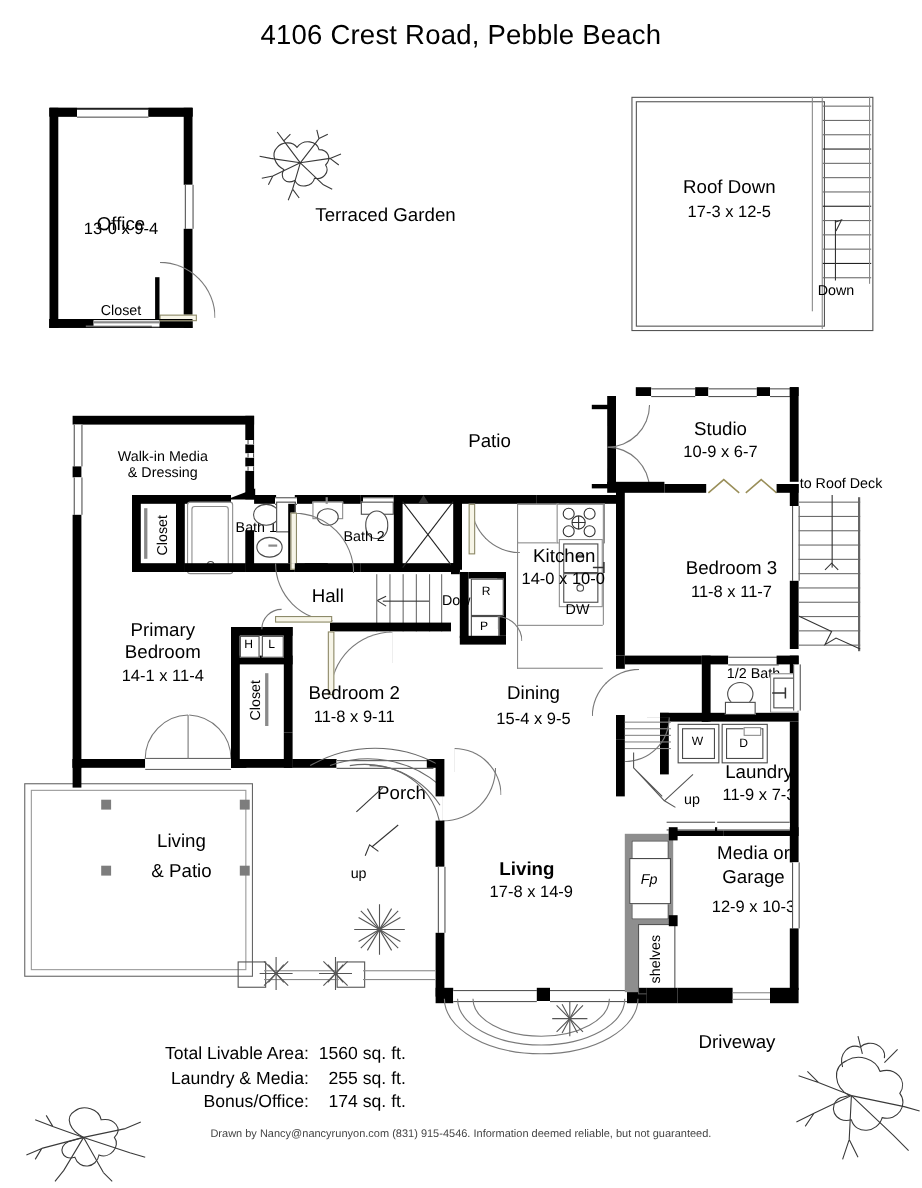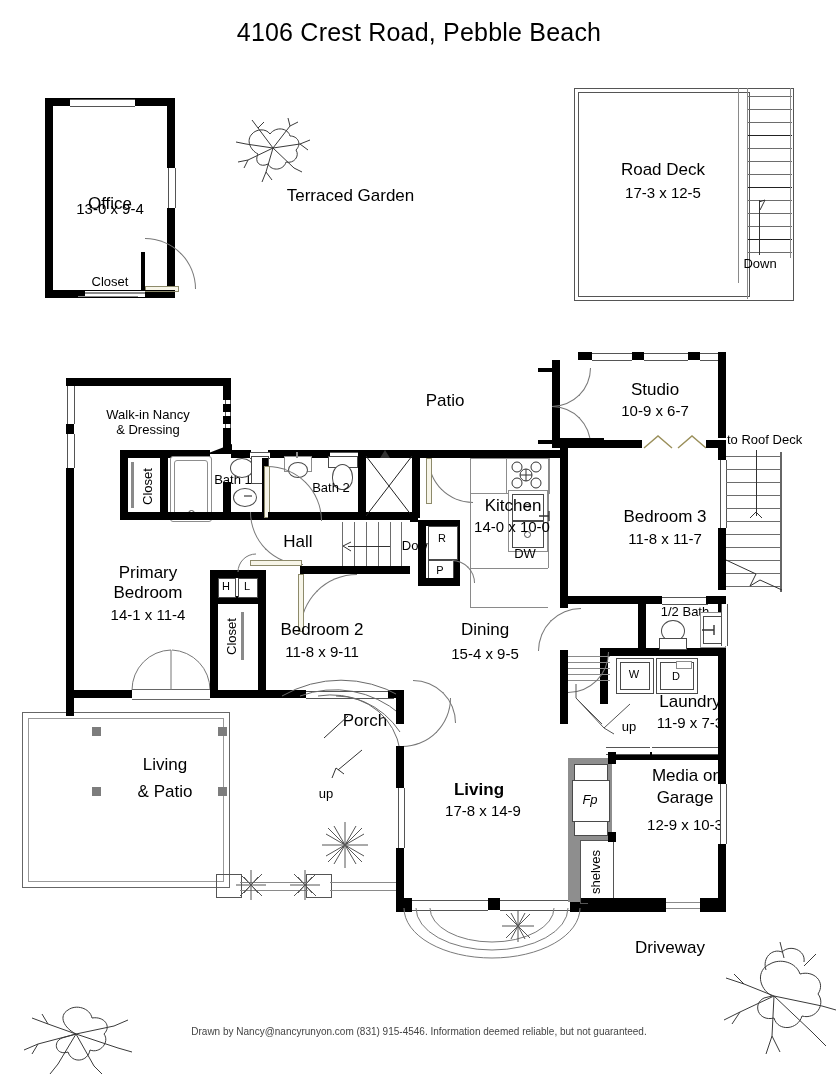--- a/index.html
+++ b/index.html
@@ -156,42 +156,42 @@
       <div class="tr" style="top:130px;"></div>
         <div class="tr" style="top:143px;background:#222;"></div>
       <div class="tr" style="top:156px;"></div>
     </div>
     <div class="gline" style="left:790px;top:88px;width:1px;height:170px;"></div>
 
     <div class="gline" style="left:759px;top:200px;width:1px;height:55px;background:#333;"></div>
     <svg class="svgabs" style="left:752px;top:198px;" width="18" height="18">
       <path d="M7 4 L13 2 L8 12" fill="none" stroke="#333" stroke-width="1"></path>
     </svg>
-    <div class="lbl nm" style="left:593px;top:160px;width:140px;">Road Deck</div>
+    <div class="lbl nm" style="left:593px;top:160px;width:140px;">Roof Down</div>
     <div class="lbl dim" style="left:593px;top:184px;width:140px;">17-3 x 12-5</div>
     <div class="lbl sm" style="left:735px;top:256px;width:50px;">Down</div>
   </div>
 
   <div>
 
     <div class="lbl nm" style="left:395px;top:391px;width:100px;">Patio</div>
 
     <div class="w" style="left:66px;top:378px;width:165px;height:8px;"></div>
     <div class="winv" style="left:67px;top:386px;width:6px;height:38px;"></div>
     <div class="w" style="left:66px;top:424px;width:8px;height:10px;"></div>
     <div class="winv" style="left:67px;top:434px;width:6px;height:34px;"></div>
     <div class="w" style="left:66px;top:468px;width:8px;height:230px;"></div>
     <div class="w" style="left:223px;top:378px;width:8px;height:22px;"></div>
     <div class="w" style="left:223px;top:404px;width:8px;height:8px;"></div>
     <div class="w" style="left:223px;top:416px;width:8px;height:8px;"></div>
     <div class="w" style="left:223px;top:428px;width:8px;height:26px;"></div>
     <div class="winv" style="left:225px;top:400px;width:4px;height:4px;"></div>
     <div class="winv" style="left:225px;top:412px;width:4px;height:4px;"></div>
     <div class="winv" style="left:225px;top:424px;width:4px;height:4px;"></div>
-    <div class="lbl sm" style="left:88px;top:407px;width:120px;">Walk-in Nancy</div>
+    <div class="lbl sm" style="left:88px;top:407px;width:120px;">Walk-in Media</div>
     <div class="lbl sm" style="left:88px;top:422px;width:120px;">&amp; Dressing</div>
 
     <svg class="svgabs" style="left:206px;top:444px;" width="28" height="14">
       <polygon points="0,10 26,0 26,10" fill="#000"></polygon>
     </svg>
 
     <div class="w" style="left:120px;top:450px;width:90px;height:8px;"></div>
     <div class="w" style="left:231px;top:450px;width:20px;height:8px;"></div>
     <div class="w" style="left:268px;top:450px;width:60px;height:8px;"></div>
     <div class="win" style="left:250px;top:452px;width:20px;height:5px;"></div>
@@ -599,16 +599,34 @@
         <path d="M56 60 L22 76 M22 76 L6 84 M22 76 L14 88"></path>
         <path d="M56 60 L54 100 M54 100 L48 118 M54 100 L62 116"></path>
         <path d="M56 60 L94 96 M94 96 L108 110"></path>
         <path d="M56 60 L104 70 M104 70 L118 74"></path>
         <path d="M66 22 L62 6 M86 30 L98 18"></path>
       </g>
     </svg>
 
   </div>
 
+  <div class="areatbl" style="left:150px;top:948px;">
+    <table>
+      <tbody>
+          <tr>
+        <td class="k">Total Livable Area:</td>
+        <td class="v">1560 sq. ft.</td>
+      </tr>
+      <tr>
+        <td class="k">Laundry &amp; Media:</td>
+        <td class="v">255 sq. ft.</td>
+      </tr>
+      <tr>
+        <td class="k">Bonus/Office:</td>
+        <td class="v">174 sq. ft.</td>
+      </tr>
+    </tbody>
+      </table>
+  </div>
 
   <div class="footer" style="top:1026px;">Drawn by Nancy@nancyrunyon.com (831) 915-4546.  Information deemed reliable, but not guaranteed.</div>
 
 </div>
 
 </body></html>

